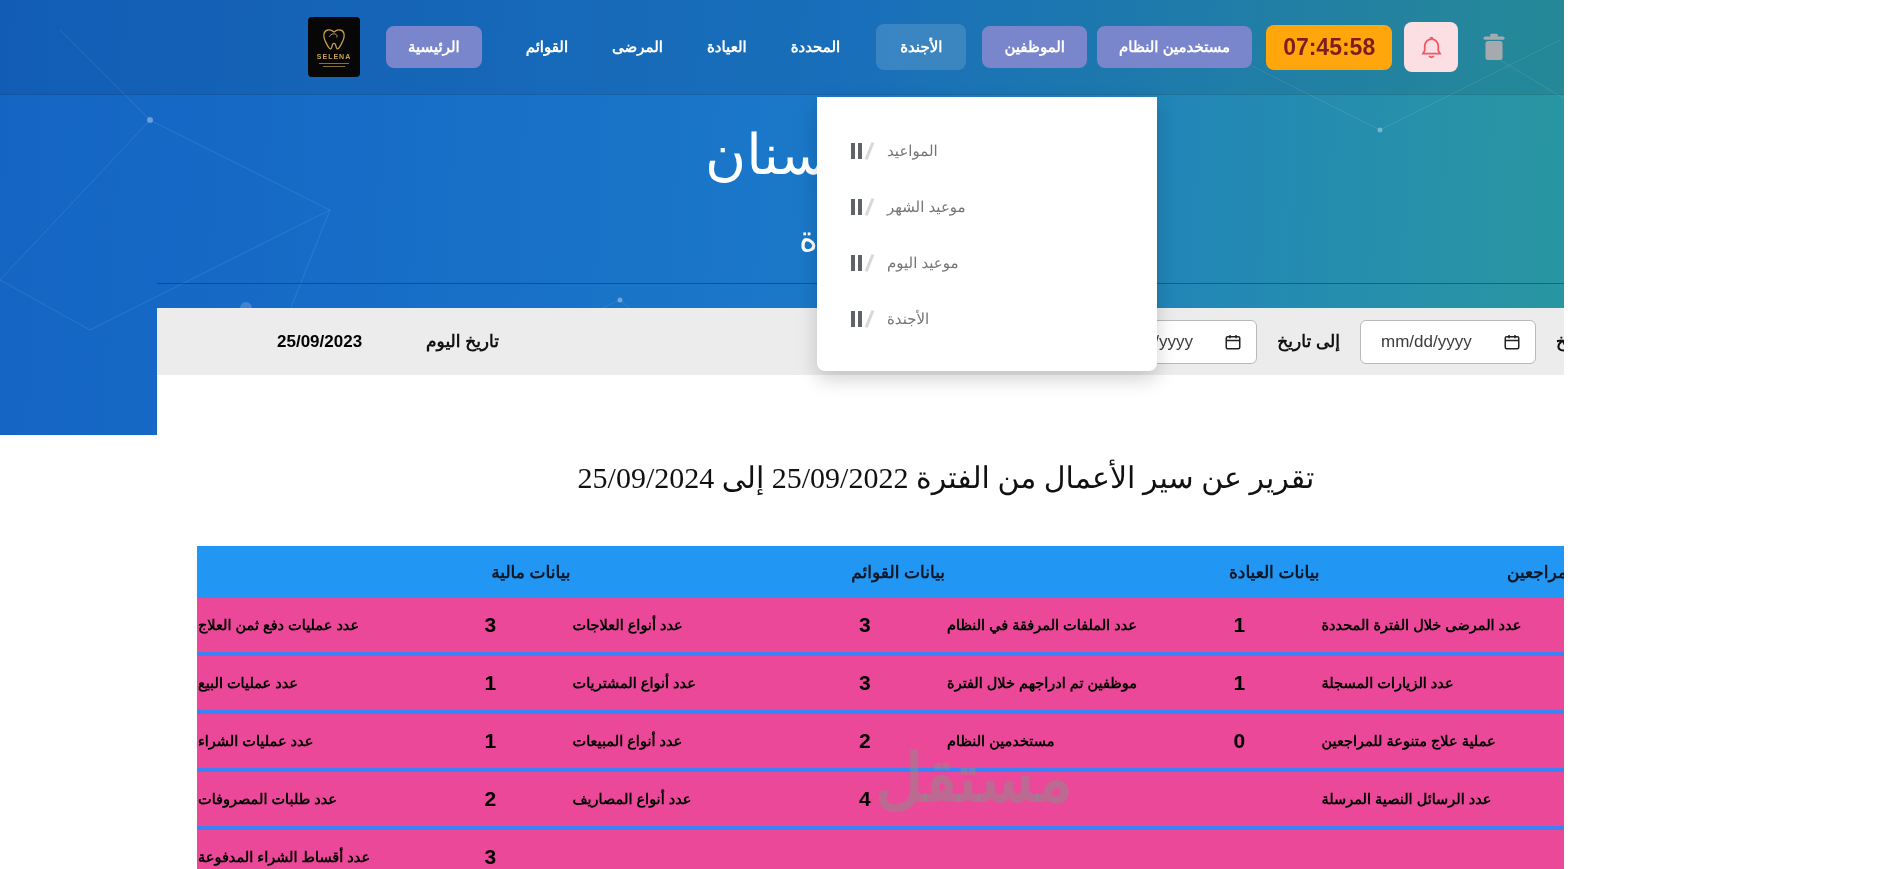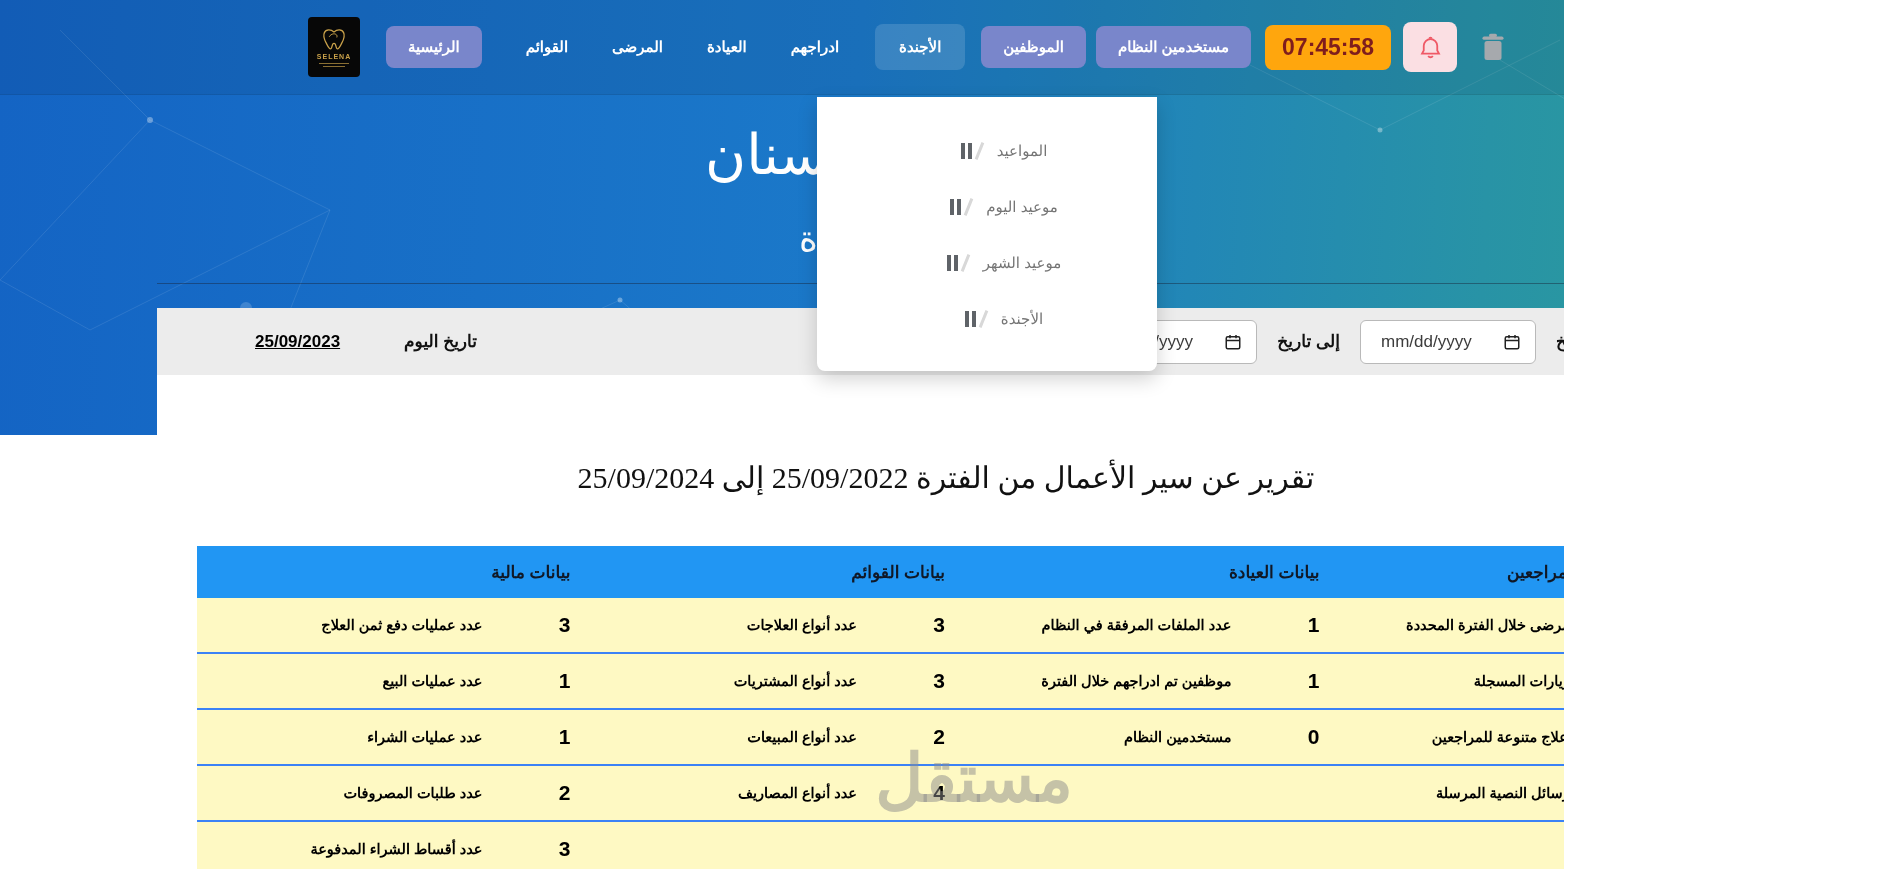--- a/index.html
+++ b/index.html
@@ -39,43 +39,43 @@
   .hero-frag1{position:absolute;left:705px;top:122px;z-index:1;color:#fff;
     font-family:"Liberation Serif",serif;font-size:56px;white-space:nowrap;}
   .hero-frag2{position:absolute;left:799px;top:218px;z-index:1;color:#fff;
     font-family:"Liberation Serif",serif;font-size:36px;}
   .hero-hr{position:absolute;left:157px;top:283px;width:1578px;height:0;z-index:1;
     border-top:1px solid rgba(25,35,55,0.45);}
   
   .dropdown{position:absolute;left:817px;top:97px;width:340px;height:274px;z-index:10;
     background:#fff;border-radius:0 0 8px 8px;box-shadow:0 8px 20px rgba(0,0,0,0.18);
     padding-top:26px;box-sizing:border-box;}
-  .menu-item{height:56px;display:flex;align-items:center;padding-left:34px;cursor:pointer;direction:ltr;justify-content:center;}
+  .menu-item{height:56px;display:flex;align-items:center;padding-left:34px;cursor:pointer;direction:ltr;}
   .mi-icon{display:flex;align-items:center;}
   .mi-bar{width:4px;height:16px;background:#5f6368;margin-right:3px;}
   .mi-slash{width:3px;height:18px;background:#d8d8d8;transform:rotate(22deg);margin-left:3px;}
   .mi-label{margin-left:16px;color:#757575;font-size:15px;font-weight:500;}
   
   .card{position:absolute;left:157px;top:308px;width:1578px;height:561px;background:#fff;z-index:1;}
   .toolbar{height:67px;background:#ececec;display:flex;direction:rtl;align-items:center;
     padding:0 12px;box-sizing:border-box;gap:20px;}
   .tb-label{font-size:17px;font-weight:bold;color:#111;white-space:nowrap;}
   .date-input{width:176px;height:44px;background:#fff;border:1px solid #b9b9b9;border-radius:6px;
     display:flex;direction:ltr;align-items:center;justify-content:space-between;
     padding:0 14px 0 20px;box-sizing:border-box;cursor:text;}
   .date-input .ph{color:#3c3c3c;font-size:17px;}
   .tb-spacer{flex:1;}
-  .today-value{font-size:17px;font-weight:bold;color:#000;margin-left:86px;margin-right:44px;text-decoration:underline;}
+  .today-value{font-size:17px;font-weight:bold;color:#000;margin-left:108px;margin-right:44px;}
   .report-title{direction:rtl;text-align:center;margin:85px 0 51px 0;color:#111;
     font-family:"Liberation Serif",serif;font-size:30px;font-weight:500;}
   
   table.stats{width:1498px;margin:0 auto;border-collapse:collapse;direction:rtl;table-layout:fixed;}
   table.stats th{background:#2196f3;color:#101826;font-size:17px;font-weight:bold;
     height:50px;text-align:right;}
-  table.stats td{border-bottom:2px solid #3b82f6;height:52px;text-align:right;background:#fef9c3;}
+  table.stats td{border-bottom:4px solid #3b82f6;height:52px;text-align:left;background:#ec4899;}
   td.num{font-size:21px;font-weight:bold;color:#000;font-family:"Liberation Sans",sans-serif;}
   td.lbl{font-size:14.5px;font-weight:bold;color:#000;}
   col.c-num{width:88px;} col.c-lbl{width:286px;}
   
   .watermark{position:absolute;left:848px;top:744px;width:252px;z-index:5;text-align:center;
     pointer-events:none;}
   .wm-ar{font-size:66px;font-weight:bold;color:rgba(140,140,140,0.50);line-height:1.05;}
   .wm-en{font-size:30px;font-weight:bold;color:rgba(155,155,155,0.55);letter-spacing:1px;
     font-family:"Liberation Sans",sans-serif;}
 </style>
@@ -110,21 +110,21 @@
       </svg>
       <div class="brand">SELENA</div>
       <div class="sub"></div>
       <div class="sub2"></div>
     </div>
 
     <div class="nav-btn">الرئيسية</div>
     <div class="nav-link">القوائم</div>
     <div class="nav-link">المرضى</div>
     <div class="nav-link">العيادة</div>
-    <div class="nav-link">ادراجهم</div>
+    <div class="nav-link">المحددة</div>
     <div class="nav-tile">الأجندة</div>
     <div class="nav-btn staff">الموظفين</div>
     <div class="nav-btn users">مستخدمين النظام</div>
 
     <div class="timer">07:45:58</div>
 
     <div class="bell-tile">
       <svg width="27" height="27" viewBox="0 0 24 24" fill="none" stroke="#ef5966" stroke-width="1.6">
         <path d="M12 4.5a6 6 0 0 0-6 6v4.2L4.5 17.4h15L18 14.7v-4.2a6 6 0 0 0-6-6z"></path>
         <path d="M10 19.4a2.2 2.2 0 0 0 4 0"></path>
@@ -164,29 +164,29 @@
           <span class="mi-slash"></span>
         </span>
       <span class="mi-label">المواعيد</span>
     </div>
     <div class="menu-item">
       <span class="mi-icon">
           <span class="mi-bar"></span>
           <span class="mi-bar"></span>
           <span class="mi-slash"></span>
         </span>
+      <span class="mi-label">موعيد الشهر</span>
+    </div>
+    <div class="menu-item">
+      <span class="mi-icon">
+          <span class="mi-bar"></span>
+          <span class="mi-bar"></span>
+          <span class="mi-slash"></span>
+        </span>
       <span class="mi-label">موعيد اليوم</span>
-    </div>
-    <div class="menu-item">
-      <span class="mi-icon">
-          <span class="mi-bar"></span>
-          <span class="mi-bar"></span>
-          <span class="mi-slash"></span>
-        </span>
-      <span class="mi-label">موعيد الشهر</span>
     </div>
     <div class="menu-item">
       <span class="mi-icon">
           <span class="mi-bar"></span>
           <span class="mi-bar"></span>
           <span class="mi-slash"></span>
         </span>
       <span class="mi-label">الأجندة</span>
     </div>
   </div>

